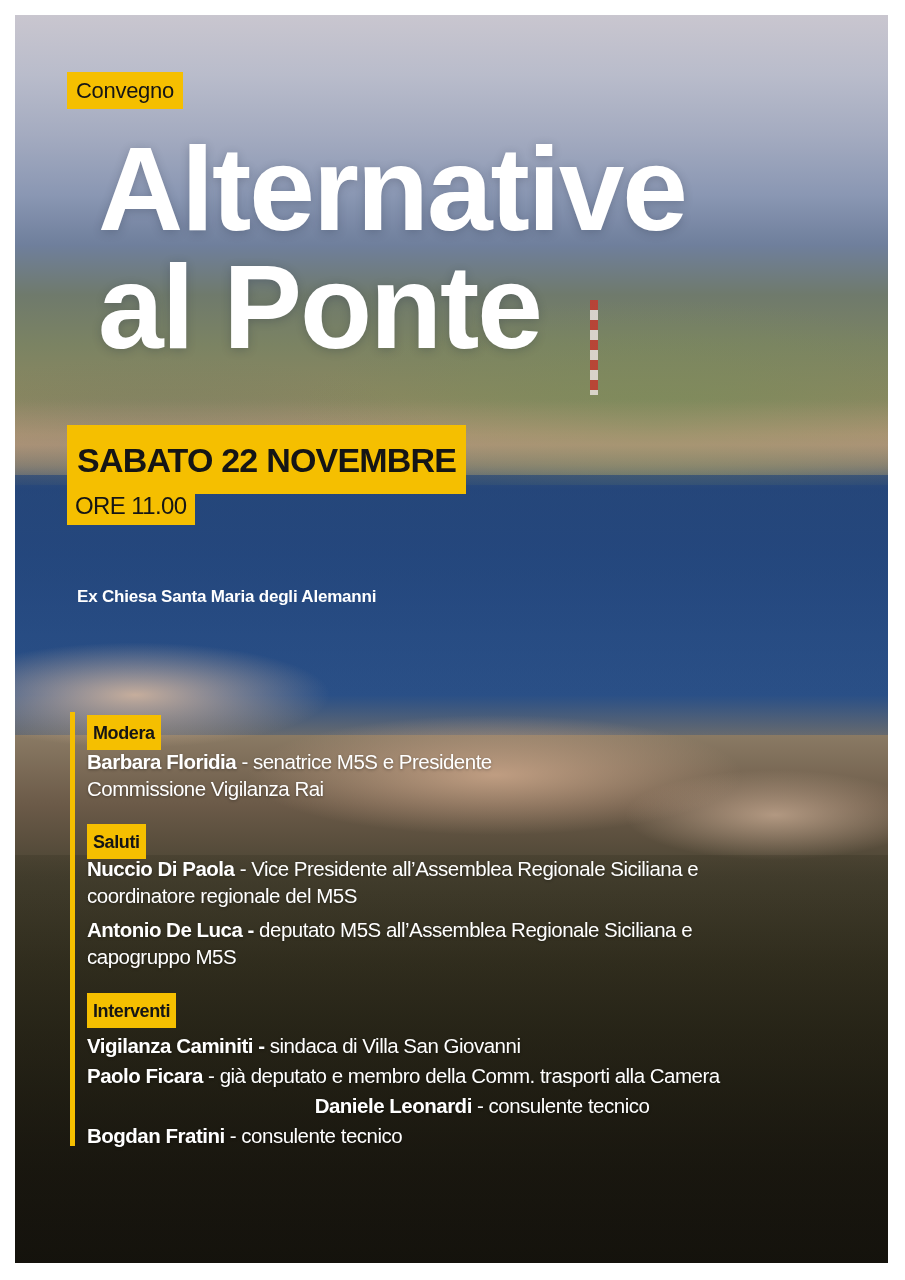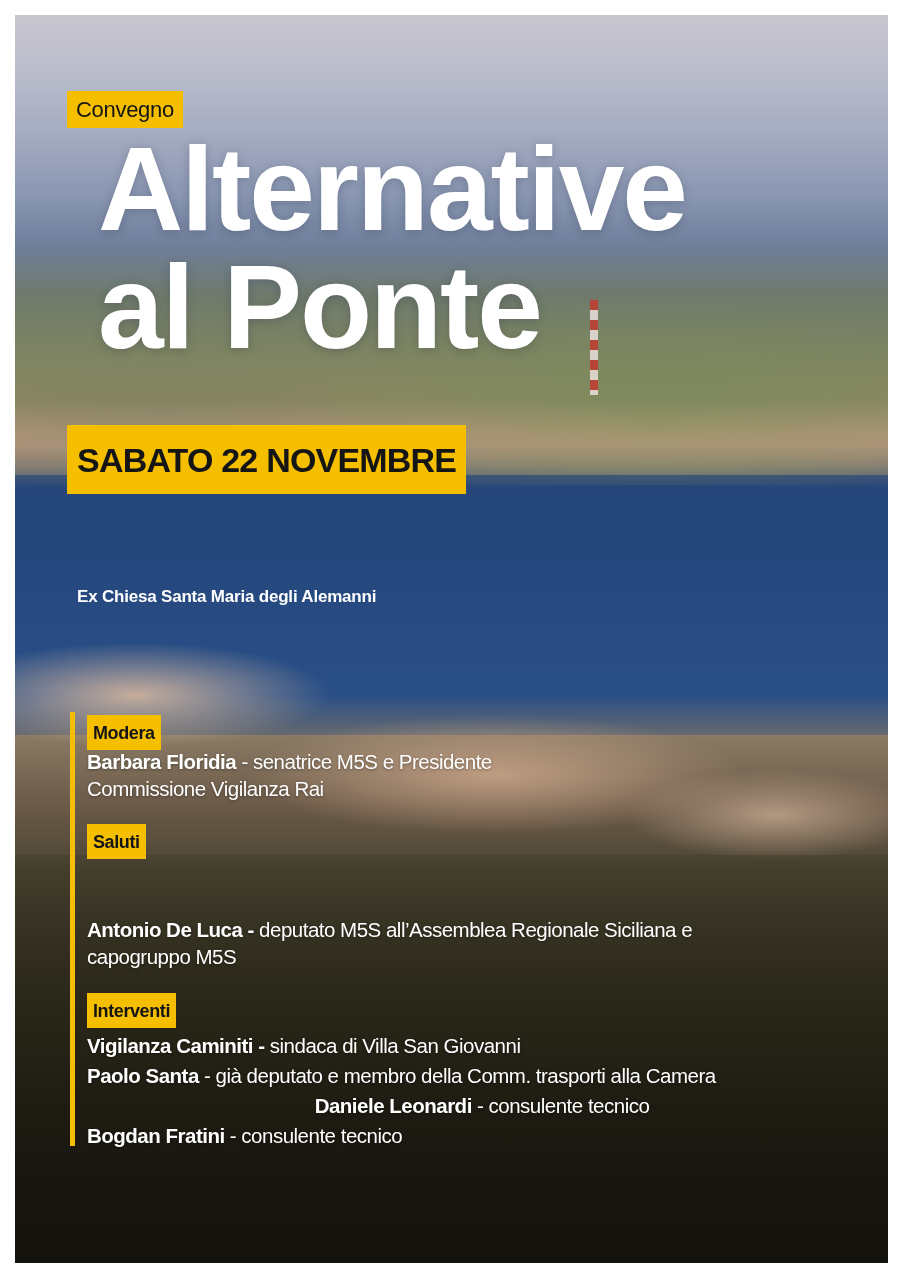--- a/index.html
+++ b/index.html
@@ -47,21 +47,21 @@
     left: 0; top: 840px; width: 873px; height: 408px;
     background: linear-gradient(180deg, rgba(40,38,22,0.2), rgba(20,18,12,0.75));
   }
 
   .content { position: absolute; left: 0; top: 0; width: 873px; height: 1248px; }
 
   .tag {
     position: absolute; background: #f5bf00; color: #151515;
     font-family: "Liberation Sans", sans-serif; line-height: 1;
   }
-  .tag-convegno { left: 52px; top: 57px; height: 37px; padding: 0 9px; font-size: 22px; display: flex; align-items: center; letter-spacing: -0.3px; margin-top: 19px; }
+  .tag-convegno { left: 52px; top: 57px; height: 37px; padding: 0 9px; font-size: 22px; display: flex; align-items: center; letter-spacing: -0.3px; }
 
   .title {
     position: absolute; left: 50px; top: 115px; color: #ffffff; font-weight: 700;
     font-size: 118px; line-height: 118px; letter-spacing: -2px;
     font-family: "Liberation Sans", sans-serif;
     text-shadow: 0 2px 10px rgba(30,40,60,0.25);
     margin-left: 33px;
   }
   .title span { display: block; }
 
@@ -102,43 +102,48 @@
 
   <div class="content">
     <div class="tag tag-convegno">Convegno</div>
 
     <div class="title">
       <span>Alternative</span>
       <span>al Ponte</span>
     </div>
 
     <div class="tag tag-date">SABATO 22 NOVEMBRE</div>
+    <div class="tag tag-time">ORE 11.00</div>
 
     <div class="venue">Ex Chiesa Santa Maria degli Alemanni</div>
 
     <div class="program-bar"></div>
 
     <div class="tag section-tag" style="top:700px;">Modera</div>
     <div class="entry" style="top:733px;">
       <span class="name">Barbara Floridia</span><span class="role"> - </span><span class="role">senatrice M5S e Presidente</span><br>
       <span class="role">Commissione Vigilanza Rai</span>
     </div>
 
     <div class="tag section-tag" style="top:809px;">Saluti</div>
+    <div class="entry" style="top:840px;">
+      <span class="name">Nuccio Di Paola</span><span class="role"> - </span><span class="role">Vice Presidente all’Assemblea Regionale Siciliana e</span><br>
+      <span class="role">coordinatore regionale del M5S</span>
+    </div>
     <div class="entry" style="top:901px;">
       <span class="name">Antonio De Luca -</span><span class="role"> </span><span class="role">deputato M5S all’Assemblea Regionale Siciliana e</span><br>
       <span class="role">capogruppo M5S</span>
     </div>
 
     <div class="tag section-tag" style="top:978px;">Interventi</div>
     <div class="entry" style="top:1017px;">
       <span class="name">Vigilanza Caminiti -</span><span class="role"> </span><span class="role">sindaca di Villa San Giovanni</span>
     </div>
     <div class="entry" style="top:1047px;">
-      <span class="name">Paolo Santa</span><span class="role"> - </span><span class="role">già deputato e membro della Comm. trasporti alla Camera</span>
+      <span class="name">Paolo Ficara</span><span class="role"> - </span><span class="role">già deputato e membro della Comm. trasporti alla Camera</span>
     </div>
     <div class="entry" style="top:1077px;text-align:center;">
       <span class="name">Daniele Leonardi</span><span class="role"> - </span><span class="role">consulente tecnico</span>
     </div>
     <div class="entry" style="top:1107px;">
       <span class="name">Bogdan Fratini</span><span class="role"> - </span><span class="role">consulente tecnico</span>
     </div>
   </div>
 </div>
 

